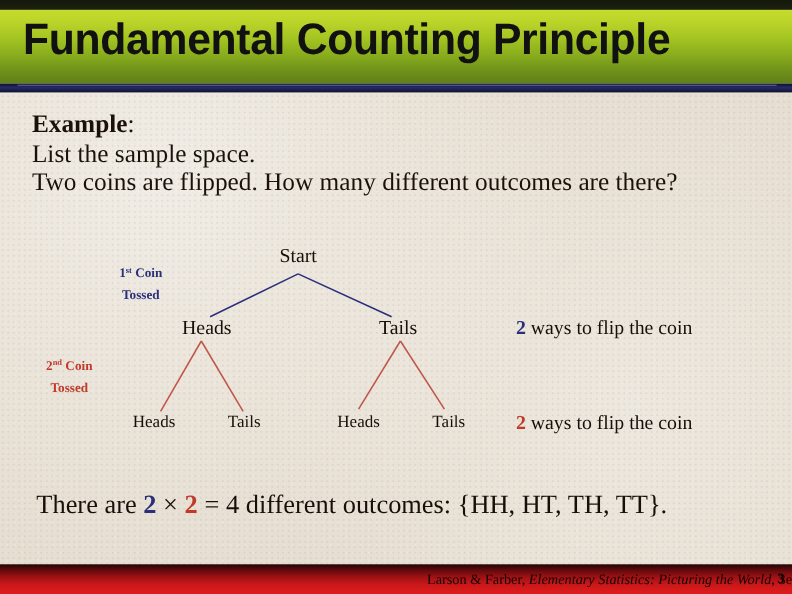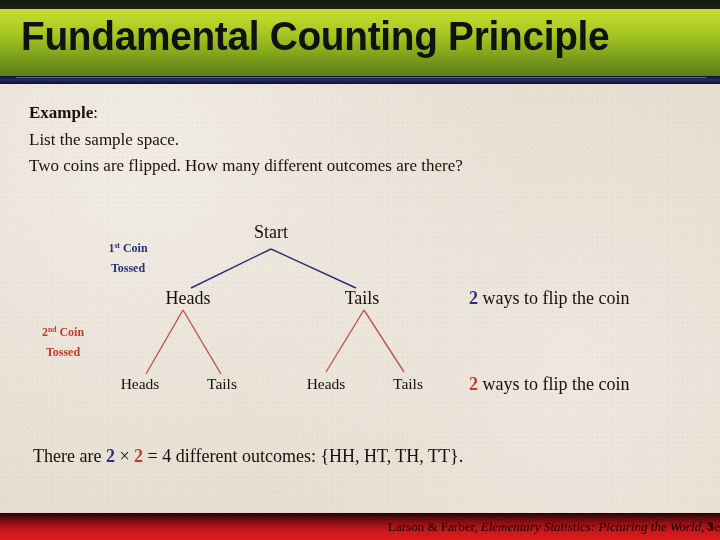--- a/index.html
+++ b/index.html
@@ -88,21 +88,21 @@
     width: 690px; height: 1px;
     background: rgba(150,160,210,0.55);
   }
 
   
   #example-block {
     position: absolute;
     left: 29px;
     top: 100px;
     width: 660px;
-    font-size: 17px;
+    font-size: 23px;
     line-height: 26.5px;
     color: #1a1208;
   }
   #example-block .lead { font-weight: bold; }
 
   
   #tree {
     position: absolute;
     left: 0; top: 0;
     width: 720px; height: 540px;
@@ -145,21 +145,21 @@
   #ways-first  { left: 469px; top: 288px; }
   #ways-first .count  { color: #2b2f7a; }
   #ways-second { left: 469px; top: 374px; }
   #ways-second .count { color: #c0392b; }
 
   
   #conclusion {
     position: absolute;
     left: 33px;
     top: 446px;
-    font-size: 18px;
+    font-size: 24px;
     color: #17100a;
     white-space: nowrap;
     font-family: Liberation Serif, serif;
   }
   #conclusion .b { font-weight: bold; color: #2b2f7a; }
   #conclusion .r { font-weight: bold; color: #c0392b; }
 
   
   #footer-bar {
     position: absolute;

